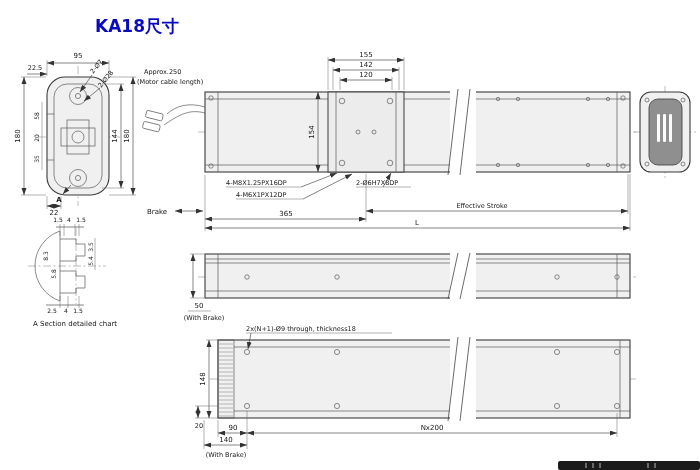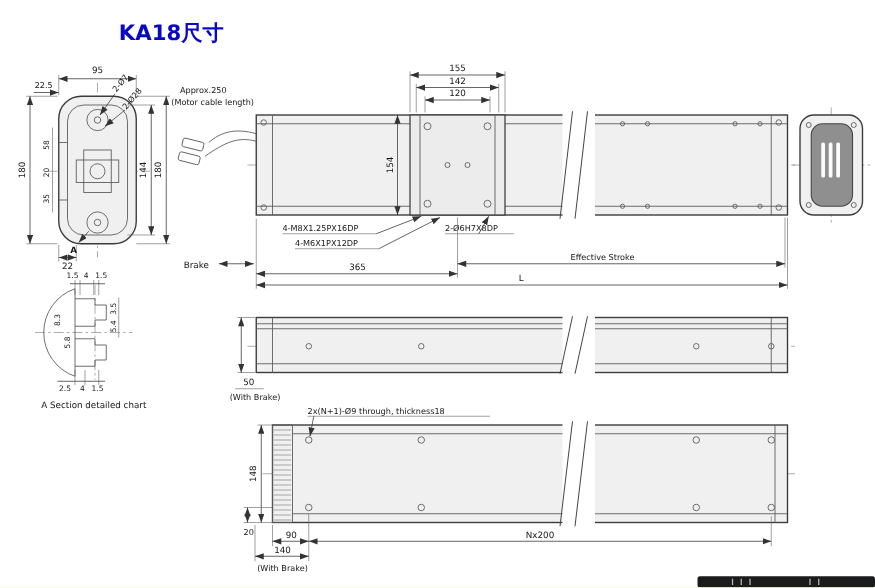--- a/index.html
+++ b/index.html
@@ -1,16 +1,16 @@
 <!DOCTYPE html>
 <html><head>
 <meta charset="utf-8">
 <style>
   html,body{margin:0;padding:0;background:#fff;}
-  .stage{width:700px;height:470px;position:relative;background:#bef264;}
+  .stage{width:700px;height:470px;position:relative;background:#d946ef;}
   svg text{font-family:"DejaVu Sans","Liberation Sans",sans-serif;font-size:7px;fill:#161616;}
   svg .ttl{font-size:17px;font-weight:bold;fill:#0909c4;}
   svg .t6{font-size:6px;}
   svg .t65{font-size:6.5px;}
   svg .am{text-anchor:middle;}
   svg .bold{font-weight:bold;}
   .ol{fill:#f0f0f0;stroke:#3b3b3b;stroke-width:1.1;}
   .fl{fill:#ececec;stroke:#3b3b3b;stroke-width:1;}
   .il{fill:none;stroke:#5a5a5a;stroke-width:0.7;}
   .ilf{fill:#fff;stroke:#5a5a5a;stroke-width:0.7;}

